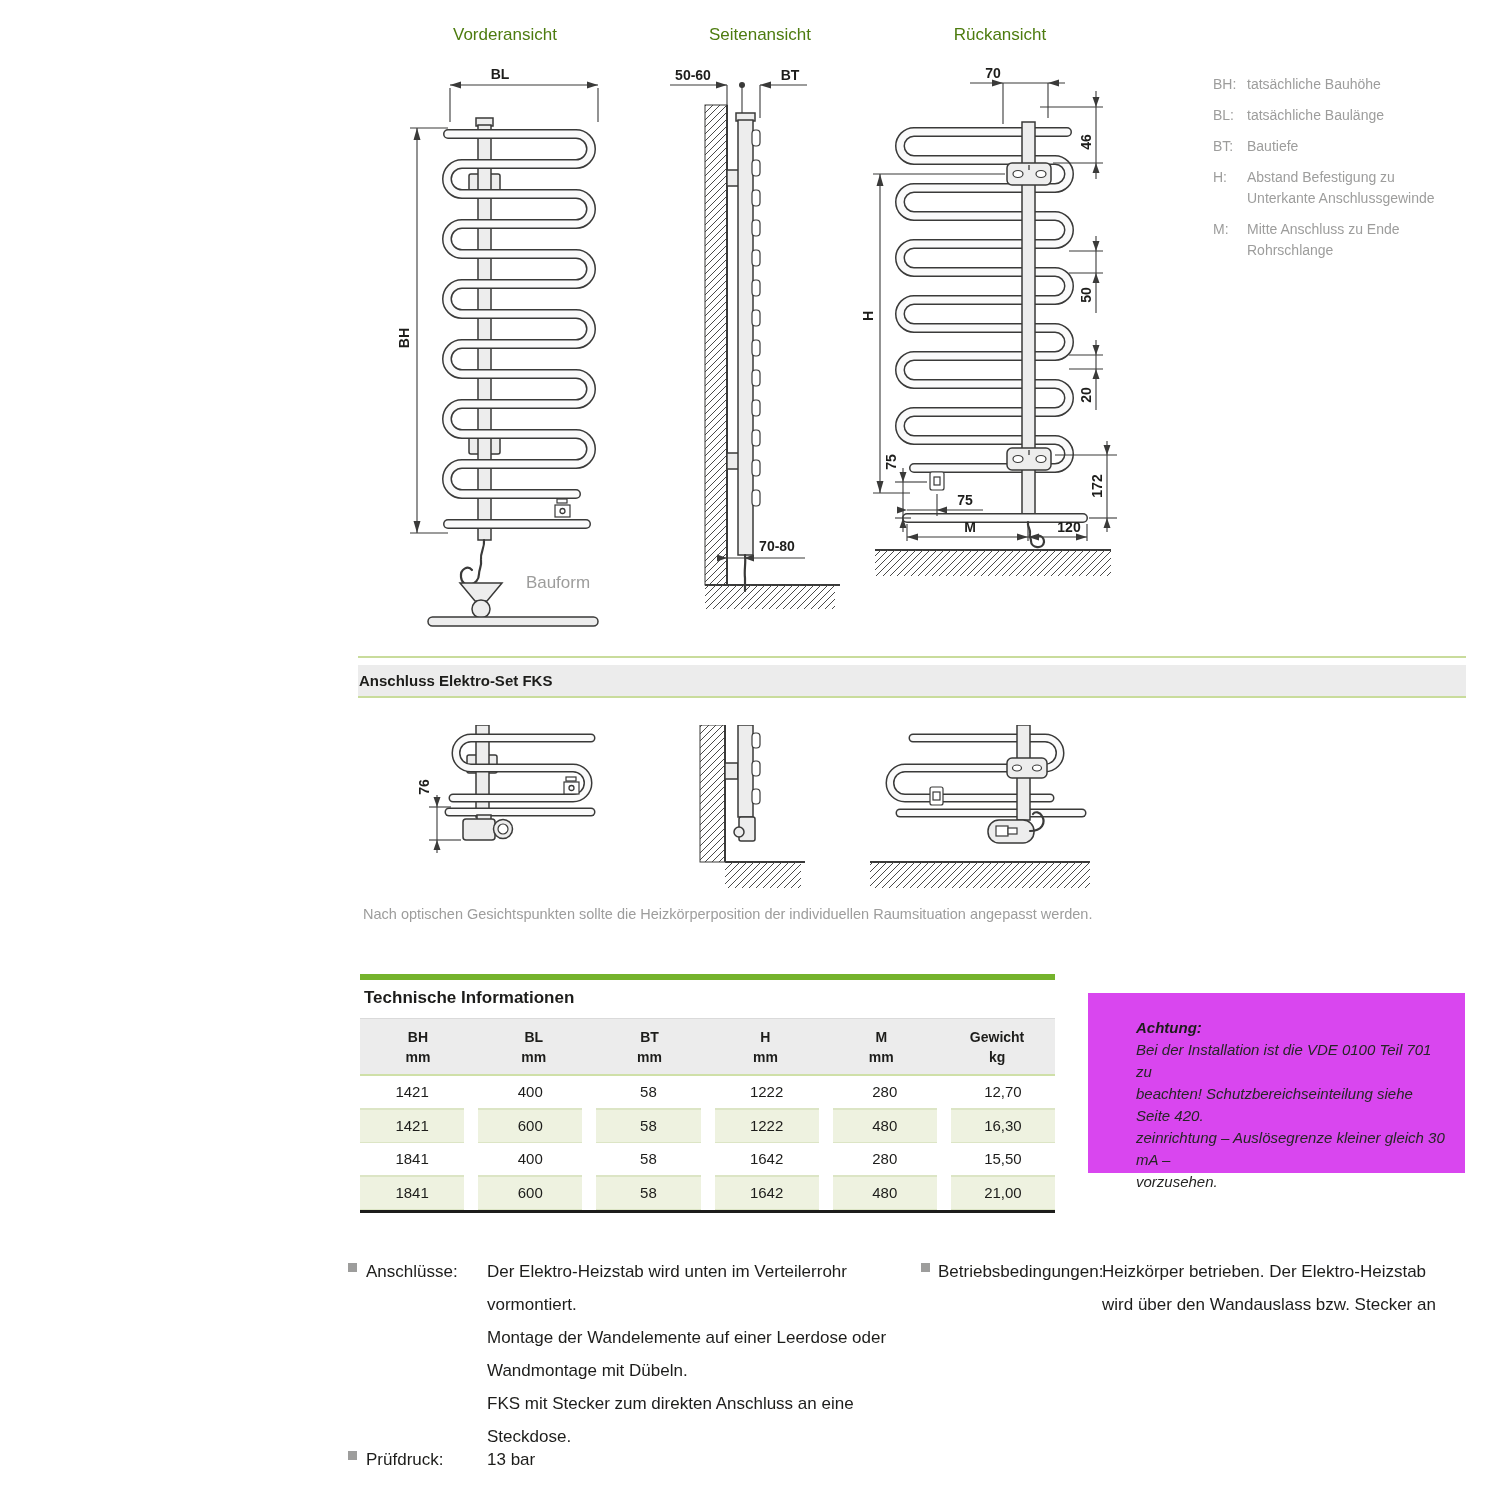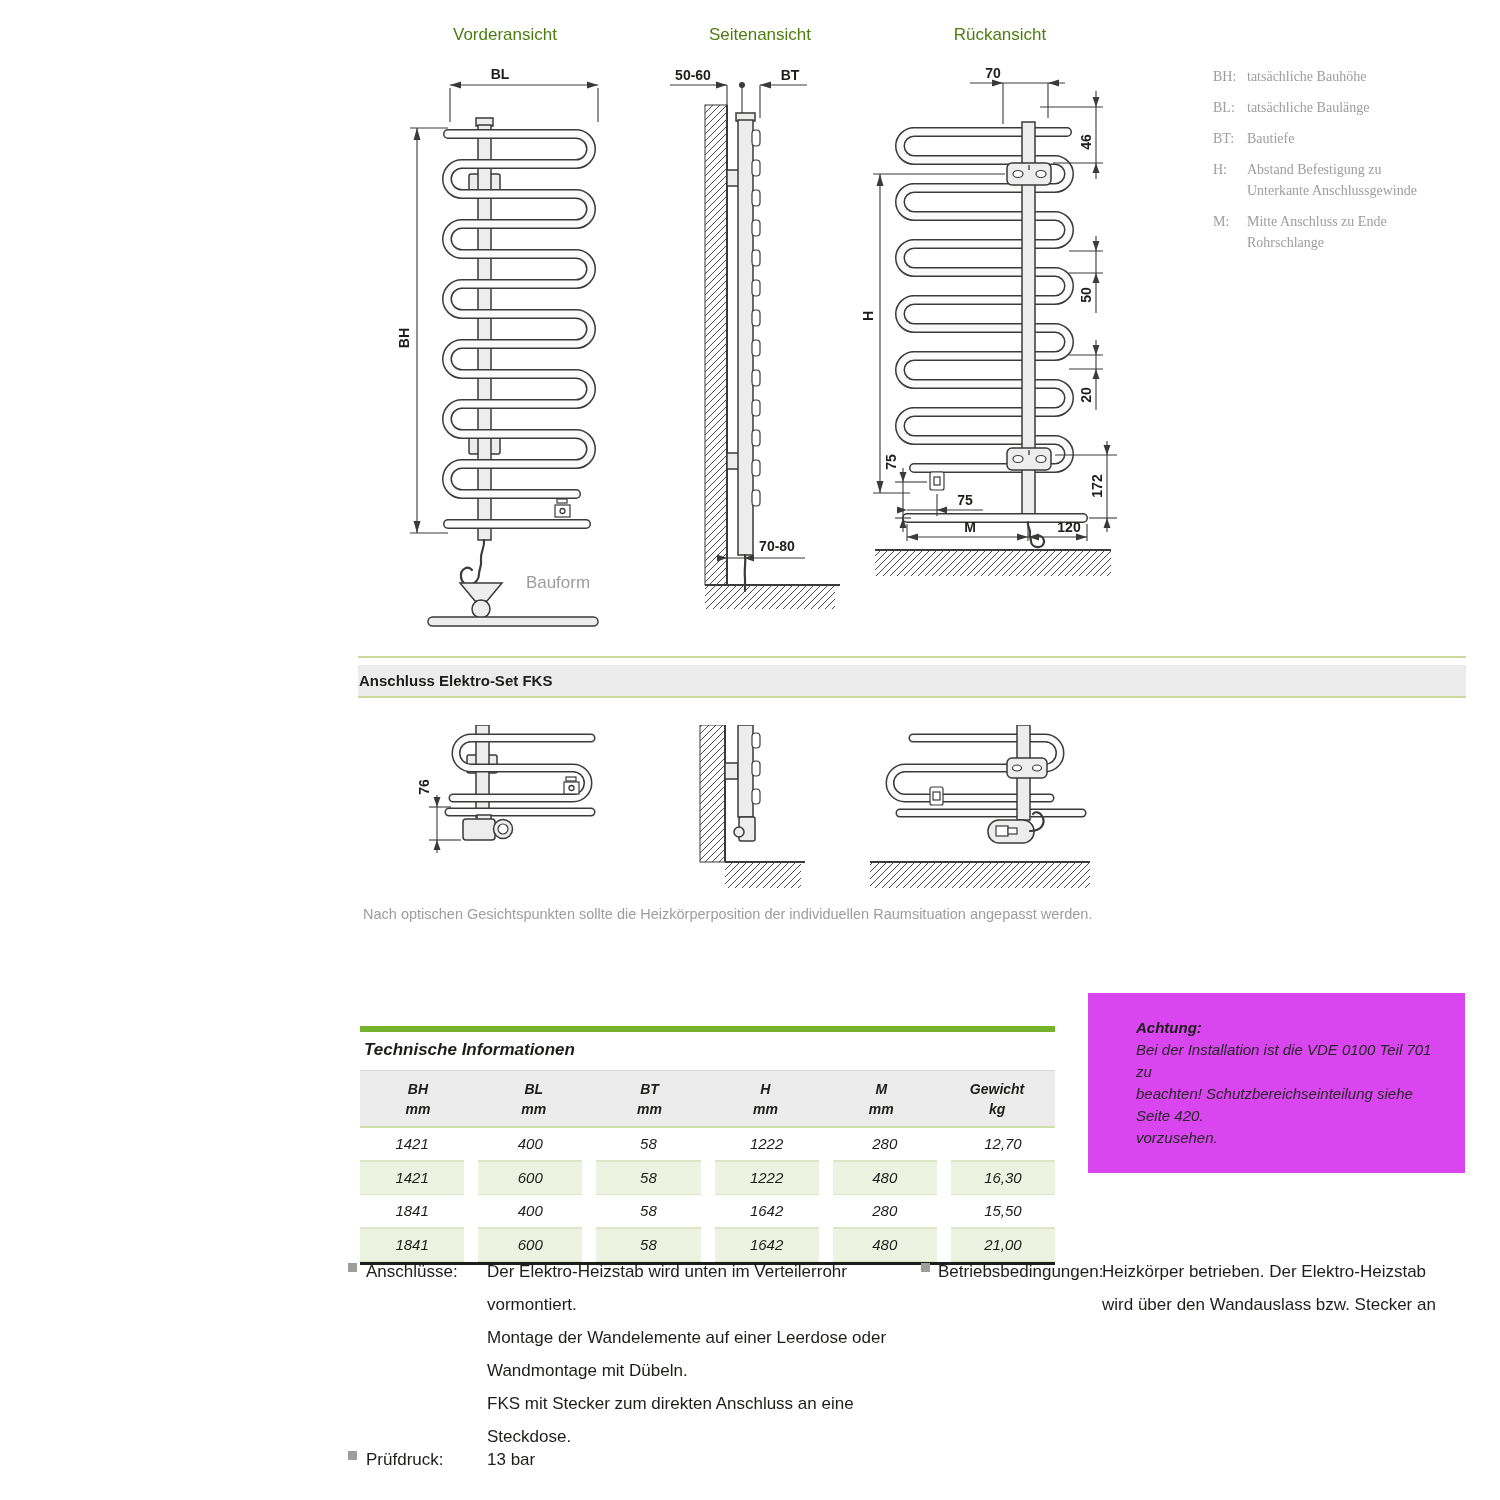--- a/index.html
+++ b/index.html
@@ -248,21 +248,21 @@
     <polygon class="arr" points="173,479 162,475.5 162,482.5"></polygon>
     <polygon class="arr" points="173,479 184,475.5 184,482.5"></polygon>
     <polygon class="arr" points="232,479 221,475.5 221,482.5"></polygon>
     <text class="dt" x="115" y="474" text-anchor="middle">M</text>
     <text class="dt" x="214" y="474" text-anchor="middle">120</text>
 
     <line x1="20" y1="492" x2="256" y2="492" stroke="#3a3a39" stroke-width="2"></line>
     <rect x="20" y="492" width="236" height="26" fill="url(#h-rv)"></rect>
   </svg>
 
-  <div class="abs legend" style="left:1213px;top:66px;width:240px;font-family:Liberation Serif, serif;">
+  <div class="abs legend" style="left:1213px;top:74px;width:240px;">
     <div class="legend-item">
       <span class="legend-key">BH:</span>
       <div>
           <div>tatsächliche Bauhöhe</div>
         </div>
     </div>
     <div class="legend-item">
       <span class="legend-key">BL:</span>
       <div>
           <div>tatsächliche Baulänge</div>
@@ -359,21 +359,21 @@
       <rect class="partw" x="126" y="101" width="12" height="10"></rect>
       <rect class="partw" x="138" y="103" width="9" height="6"></rect>
       <path class="cable" d="M160 106 C172 106 176 98 172 91 C170 87 165 86 163 89"></path>
     </g>
     <line x1="0" y1="137" x2="220" y2="137" stroke="#3a3a39" stroke-width="2"></line>
     <rect x="0" y="137" width="220" height="26" fill="url(#h-f3)"></rect>
   </svg>
 
   <div class="abs fks-note" style="left:363px;top:906px;width:1100px;">Nach optischen Gesichtspunkten sollte die Heizkörperposition der individuellen Raumsituation angepasst werden.</div>
 
-  <div class="abs" style="left:360px;top:1026px;width:695px;font-style:italic;">
+  <div class="abs" style="left:360px;top:974px;width:695px;">
     <div class="green-bar"></div>
     <div class="tech-title">Technische Informationen</div>
     <div class="tech-head">
       <div class="tech-col">
         <div>BH</div>
           <div>mm</div>
       </div>
       <div class="tech-col">
         <div>BL</div>
           <div>mm</div>
@@ -428,20 +428,21 @@
         <div class="cell">480</div>
         <div class="cell">21,00</div>
       </div>
     </div>
   </div>
 
   <div class="abs warn-box" style="left:1088px;top:993px;width:377px;height:180px;">
     <div class="warn-title">Achtung:</div>
     <div class="warn-line">Bei der Installation ist die VDE 0100 Teil 701 zu</div>
     <div class="warn-line">beachten! Schutzbereichseinteilung siehe Seite 420.</div>
+    <div class="warn-line">zeinrichtung – Auslösegrenze kleiner gleich 30 mA –</div>
     <div class="warn-line">vorzusehen.</div>
   </div>
 
   <div class="abs bullet" style="left:348px;top:1263px;"></div>
   <div class="abs note-label" style="left:366px;top:1255px;">Anschlüsse:</div>
   <div class="abs" style="left:487px;top:1255px;">
     <div class="note-line">Der Elektro-Heizstab wird unten im Verteilerrohr</div>
     <div class="note-line">vormontiert.</div>
     <div class="note-line">Montage der Wandelemente auf einer Leerdose oder</div>
     <div class="note-line">Wandmontage mit Dübeln.</div>

